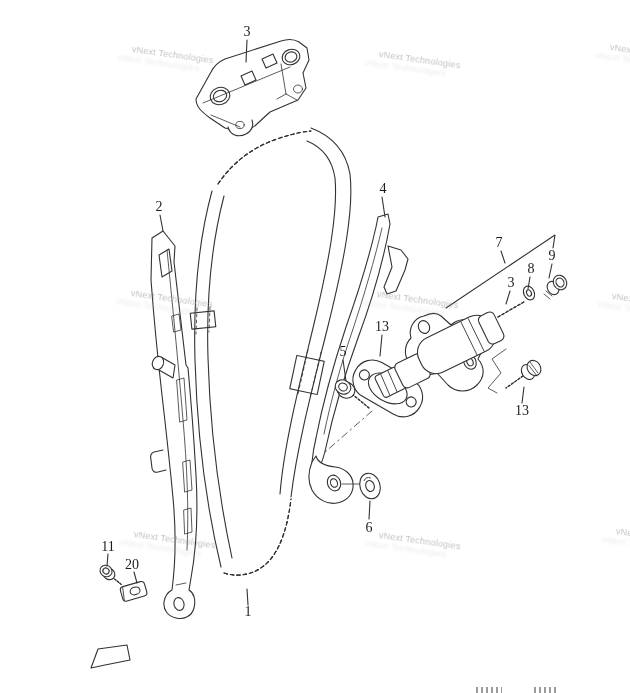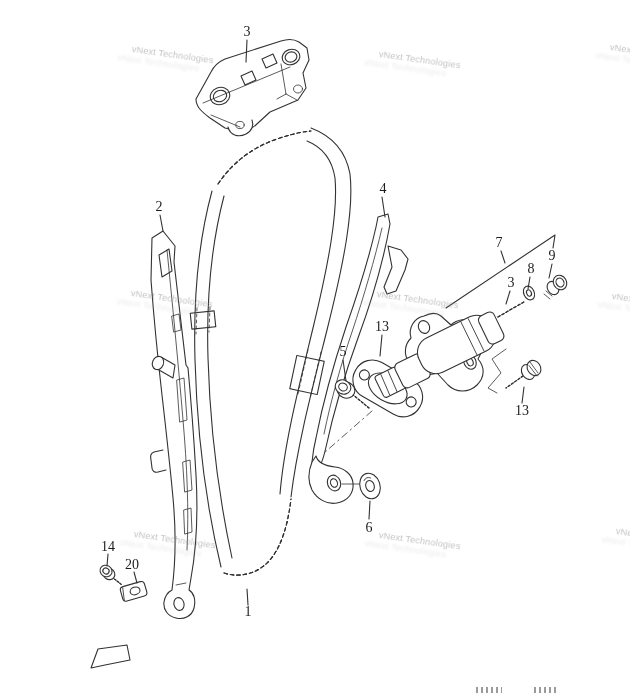--- a/index.html
+++ b/index.html
@@ -227,21 +227,21 @@
   <span class="part-label" style="left:383px;top:189px">4</span>
   <span class="part-label" style="left:343px;top:352px">5</span>
   <span class="part-label" style="left:369px;top:528px">6</span>
   <span class="part-label" style="left:499px;top:243px">7</span>
   <span class="part-label" style="left:531px;top:269px">8</span>
   <span class="part-label" style="left:552px;top:256px">9</span>
   <span class="part-label" style="left:511px;top:283px">3</span>
   <span class="part-label" style="left:382px;top:327px">13</span>
   <span class="part-label" style="left:522px;top:411px">13</span>
   <span class="part-label" style="left:132px;top:565px">20</span>
-  <span class="part-label" style="left:108px;top:547px">14</span>
+  <span class="part-label" style="left:108px;top:547px">11</span>
 
   <div class="wm" style="left:132px;top:44px"><span>vNext Technologies</span><span class="ghost">vNext Technologies</span></div>
   <div class="wm" style="left:379px;top:49px"><span>vNext Technologies</span><span class="ghost">vNext Technologies</span></div>
   <div class="wm" style="left:610px;top:42px"><span>vNext Technologies</span><span class="ghost">vNext Technologies</span></div>
   <div class="wm" style="left:131px;top:288px"><span>vNext Technologies</span><span class="ghost">vNext Technologies</span></div>
   <div class="wm" style="left:377px;top:289px"><span>vNext Technologies</span><span class="ghost">vNext Technologies</span></div>
   <div class="wm" style="left:612px;top:291px"><span>vNext Technologies</span><span class="ghost">vNext Technologies</span></div>
   <div class="wm" style="left:134px;top:529px"><span>vNext Technologies</span><span class="ghost">vNext Technologies</span></div>
   <div class="wm" style="left:379px;top:530px"><span>vNext Technologies</span><span class="ghost">vNext Technologies</span></div>
   <div class="wm" style="left:616px;top:526px"><span>vNext Technologies</span><span class="ghost">vNext Technologies</span></div>

